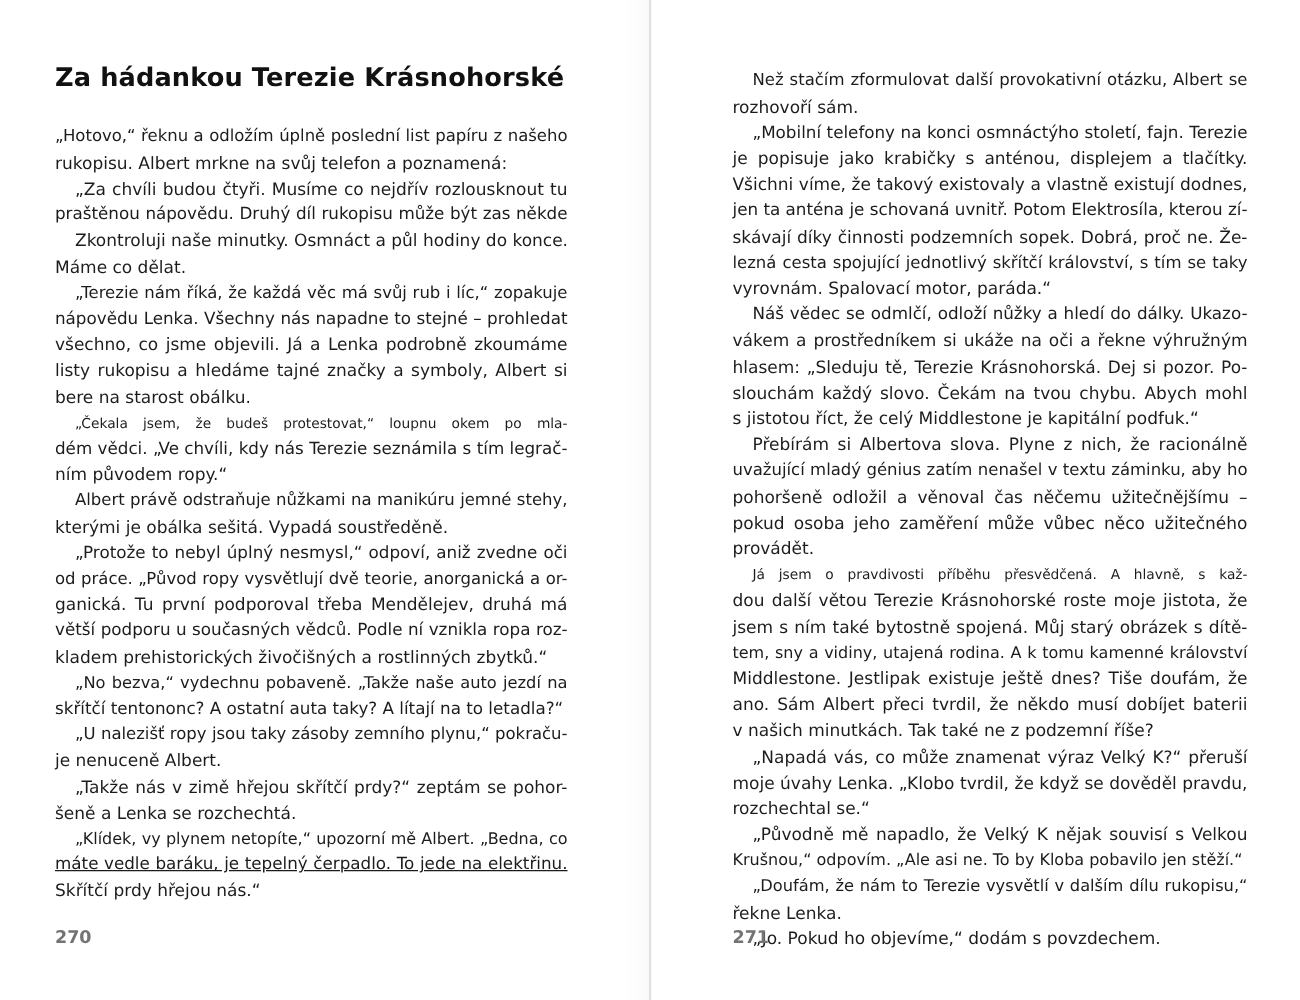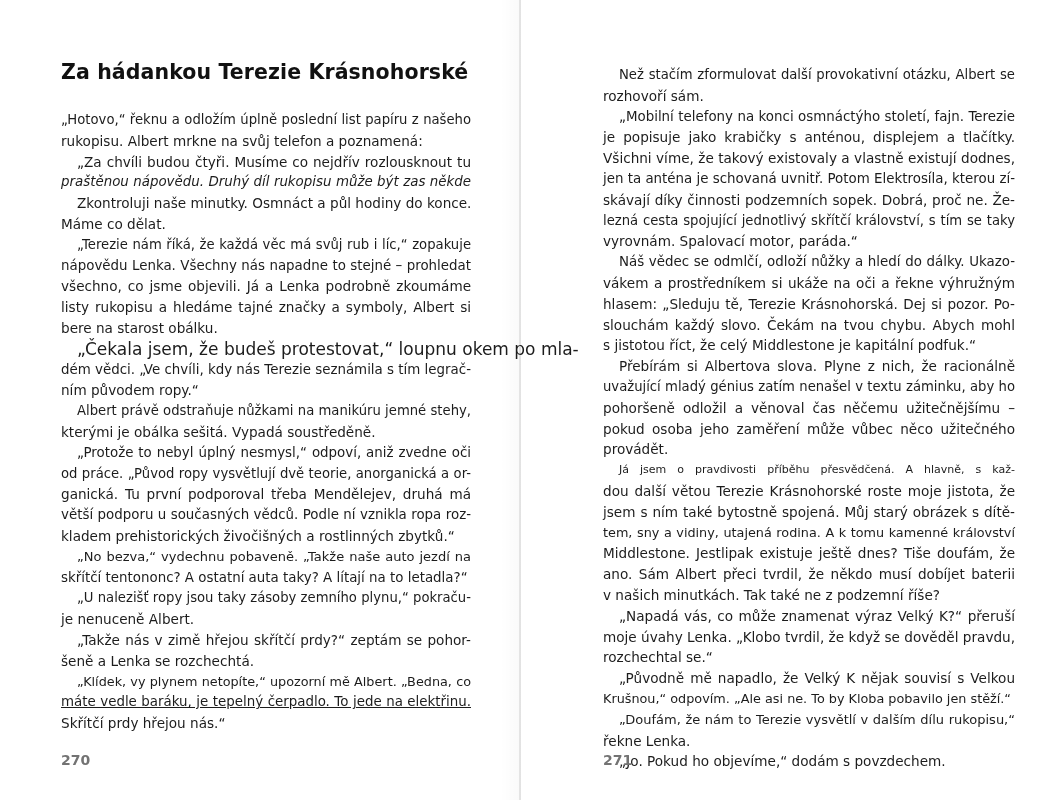--- a/index.html
+++ b/index.html
@@ -3,21 +3,21 @@
 <meta charset="utf-8">
 <style>
   html, body { margin: 0; padding: 0; background: #ffffff; }
   body { width: 1040px; height: 800px; position: relative; overflow: hidden;
          font-family: "DejaVu Sans", sans-serif; color: #1a1a1a; }
   .spread { position: absolute; left: 0; top: 0; width: 1040px; height: 800px; }
   .gutter { position: absolute; left: 519px; top: 0; width: 2px; height: 800px;
             background: linear-gradient(to right, #f2f2f2, #d6d6d6 50%, #efefef); }
   .gutter-shade { position: absolute; left: 500px; top: 0; width: 19px; height: 800px;
             background: linear-gradient(to right, rgba(0,0,0,0), rgba(0,0,0,0.02)); }
-  .page { position: absolute; top: 16px; height: 684px; margin-left: 17px; }
+  .page { position: absolute; top: 6px; height: 684px; }
   .page.left { left: 44px; width: 410px; }
   .page.right { left: 586px; width: 412px; }
   .title { position: absolute; top: 44px; left: 0; margin: 0; font-size: 20.5px;
            font-weight: bold; color: #111; letter-spacing: 0.1px; white-space: nowrap; }
   .body { position: absolute; left: 0; width: 100%; }
   .page.left .body { top: 94px; }
   .page.right .body { top: 49px; }
   .line { height: 20.8px; line-height: 20.8px; font-size: 13.6px; white-space: nowrap;
           text-align: justify; text-align-last: justify; color: #1c1c1c; }
   .line.last { text-align-last: left; }
@@ -31,29 +31,29 @@
 <div class="spread">
   <div class="gutter-shade"></div>
   <div class="gutter"></div>
 
   <div class="page left">
     <h1 class="title">Za hádankou Terezie Krásnohorské</h1>
     <div class="body" id="left-body">
         <div class="line" style="font-size: 13.2px;">„Hotovo,“ řeknu a odložím úplně poslední list papíru z našeho</div>
         <div class="line last">rukopisu. Albert mrkne na svůj telefon a poznamená:</div>
         <div class="line indent">„Za chvíli budou čtyři. Musíme co nejdřív rozlousknout tu</div>
-        <div class="line" style="font-size: 13.4px; font-style: italic;">praštěnou nápovědu. Druhý díl rukopisu může být zas někde</div>
+        <div class="line" style="font-size: 13.4px;">praštěnou nápovědu. Druhý díl rukopisu může být zas někde</div>
         <div class="line indent">Zkontroluji naše minutky. Osmnáct a půl hodiny do konce.</div>
         <div class="line last">Máme co dělat.</div>
         <div class="line indent" style="font-size: 13.2px;">„Terezie nám říká, že každá věc má svůj rub i líc,“ zopakuje</div>
         <div class="line" style="font-size: 13.4px;">nápovědu Lenka. Všechny nás napadne to stejné – prohledat</div>
         <div class="line">všechno, co jsme objevili. Já a Lenka podrobně zkoumáme</div>
         <div class="line">listy rukopisu a hledáme tajné značky a symboly, Albert si</div>
         <div class="line last">bere na starost obálku.</div>
-        <div class="line indent" style="font-size: 17px;">„Čekala jsem, že budeš protestovat,“ loupnu okem po mla-</div>
+        <div class="line indent" style="font-size: 11px;">„Čekala jsem, že budeš protestovat,“ loupnu okem po mla-</div>
         <div class="line" style="font-size: 13.4px;">dém vědci. „Ve chvíli, kdy nás Terezie seznámila s tím legrač-</div>
         <div class="line last">ním původem ropy.“</div>
         <div class="line indent" style="font-size: 13.2px;">Albert právě odstraňuje nůžkami na manikúru jemné stehy,</div>
         <div class="line last">kterými je obálka sešitá. Vypadá soustředěně.</div>
         <div class="line indent" style="font-size: 13.4px;">„Protože to nebyl úplný nesmysl,“ odpoví, aniž zvedne oči</div>
         <div class="line" style="font-size: 13.2px;">od práce. „Původ ropy vysvětlují dvě teorie, anorganická a or-</div>
         <div class="line">ganická. Tu první podporoval třeba Mendělejev, druhá má</div>
         <div class="line" style="font-size: 13.4px;">větší podporu u současných vědců. Podle ní vznikla ropa roz-</div>
         <div class="line last">kladem prehistorických živočišných a rostlinných zbytků.“</div>
         <div class="line indent" style="font-size: 13px;">„No bezva,“ vydechnu pobaveně. „Takže naše auto jezdí na</div>

